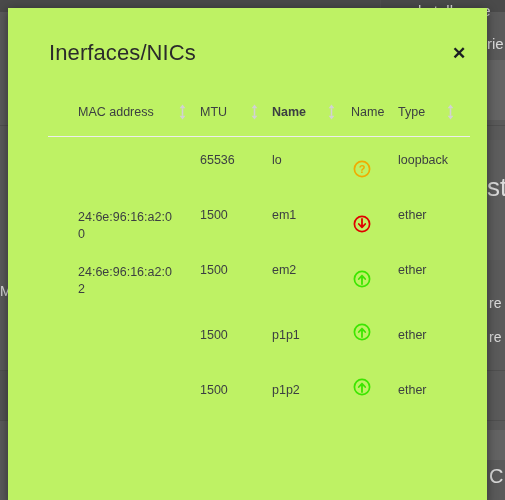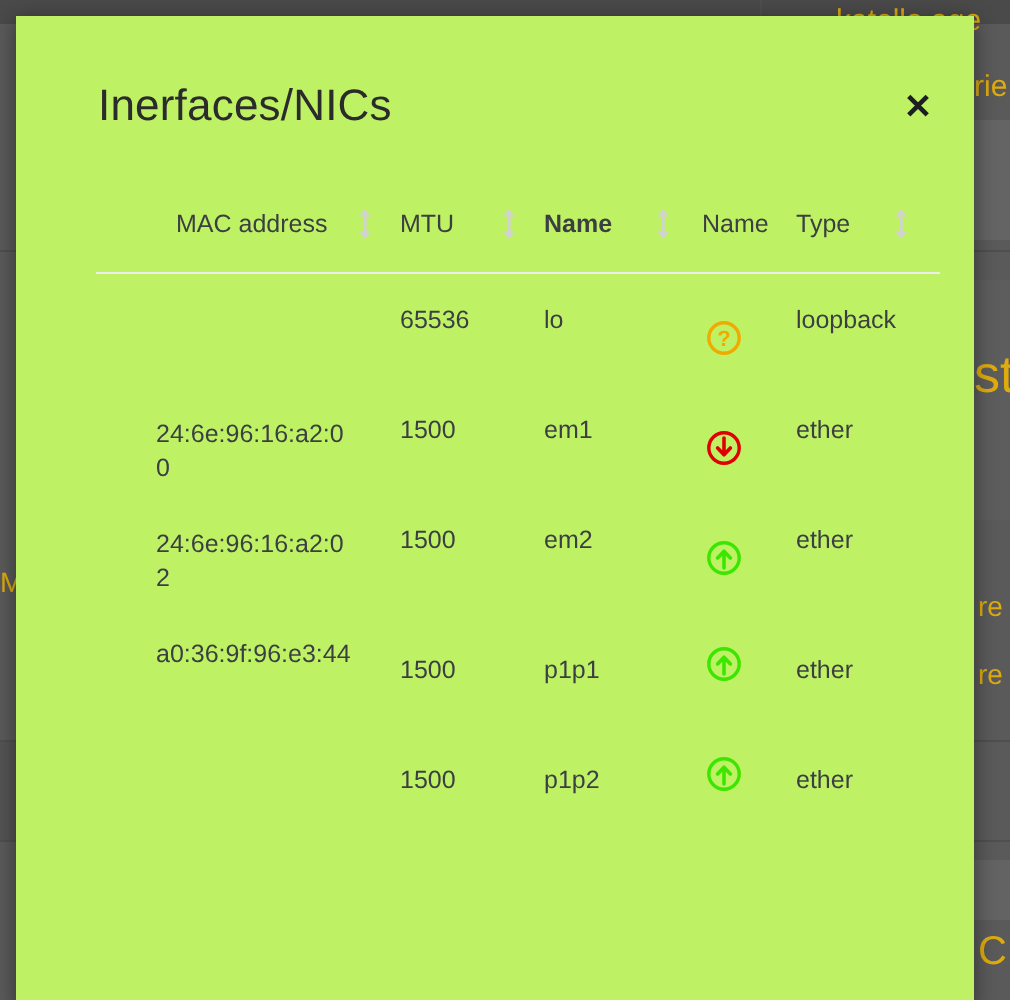--- a/index.html
+++ b/index.html
@@ -22,21 +22,21 @@
     position: absolute;
     background: #606060;
   }
   .bg-line {
     position: absolute;
     background: #4f4f4f;
     height: 1px;
   }
   .bg-text {
     position: absolute;
-    color: #eab308;
+    color: #e5e5e5;
     white-space: nowrap;
     font-family: "Liberation Sans", sans-serif;
     opacity: .92;
   }
 
   
   #modal {
     position: absolute;
     left: 8px;
     top: 8px;
@@ -173,21 +173,21 @@
 </div>
 
 <div id="modal">
 
   <div id="modal-title">Inerfaces/NICs</div>
 
   <button id="close-button">✕</button>
 
   <div id="nic-table">
     <div class="thead-row" id="table-head">
-        <div class="th" style="left: 48px;">MAC address</div>
+        <div class="th" style="left: 38px;">MAC address</div>
         <span class="sort-icon" style="left: 138px;"><svg width="9" height="16" viewBox="0 0 9 16">
             <path d="M4.5 0.5 L7.4 4.2 L1.6 4.2 Z" fill="#d2d2d2"></path>
             <rect x="3.7" y="4.2" width="1.6" height="7.6" fill="#d2d2d2"></rect>
             <path d="M4.5 15.5 L7.4 11.8 L1.6 11.8 Z" fill="#d2d2d2"></path>
           </svg></span>
         <div class="th" style="left: 160px;">MTU</div>
         <span class="sort-icon" style="left: 210px;"><svg width="9" height="16" viewBox="0 0 9 16">
             <path d="M4.5 0.5 L7.4 4.2 L1.6 4.2 Z" fill="#d2d2d2"></path>
             <rect x="3.7" y="4.2" width="1.6" height="7.6" fill="#d2d2d2"></rect>
             <path d="M4.5 15.5 L7.4 11.8 L1.6 11.8 Z" fill="#d2d2d2"></path>
@@ -233,21 +233,20 @@
 2</div>
           <div class="cell c-mtu">1500</div>
           <div class="cell c-name">em2</div>
           <div class="cell c-type">ether</div>
           <div class="cell c-state"><svg class="state-badge" width="18" height="18" viewBox="0 0 18 18">
               <circle cx="9" cy="9" r="7.6" fill="none" stroke="#3ce600" stroke-width="1.7"></circle>
               <path d="M9 14 L9 5.6 M5.8 9 L9 5.6 L12.2 9" stroke="#3ce600" stroke-width="1.8" fill="none" stroke-linecap="round" stroke-linejoin="round"></path>
             </svg></div>
         </div>
         <div class="row">
-          <div class="cell c-mac">a0:36:9f:96:e3:44</div>
           <div class="cell c-mtu">1500</div>
           <div class="cell c-name">p1p1</div>
           <div class="cell c-type">ether</div>
           <div class="cell c-state"><svg class="state-badge" width="18" height="18" viewBox="0 0 18 18">
               <circle cx="9" cy="9" r="7.6" fill="none" stroke="#3ce600" stroke-width="1.7"></circle>
               <path d="M9 14 L9 5.6 M5.8 9 L9 5.6 L12.2 9" stroke="#3ce600" stroke-width="1.8" fill="none" stroke-linecap="round" stroke-linejoin="round"></path>
             </svg></div>
         </div>
         <div class="row">
           <div class="cell c-mtu">1500</div>

